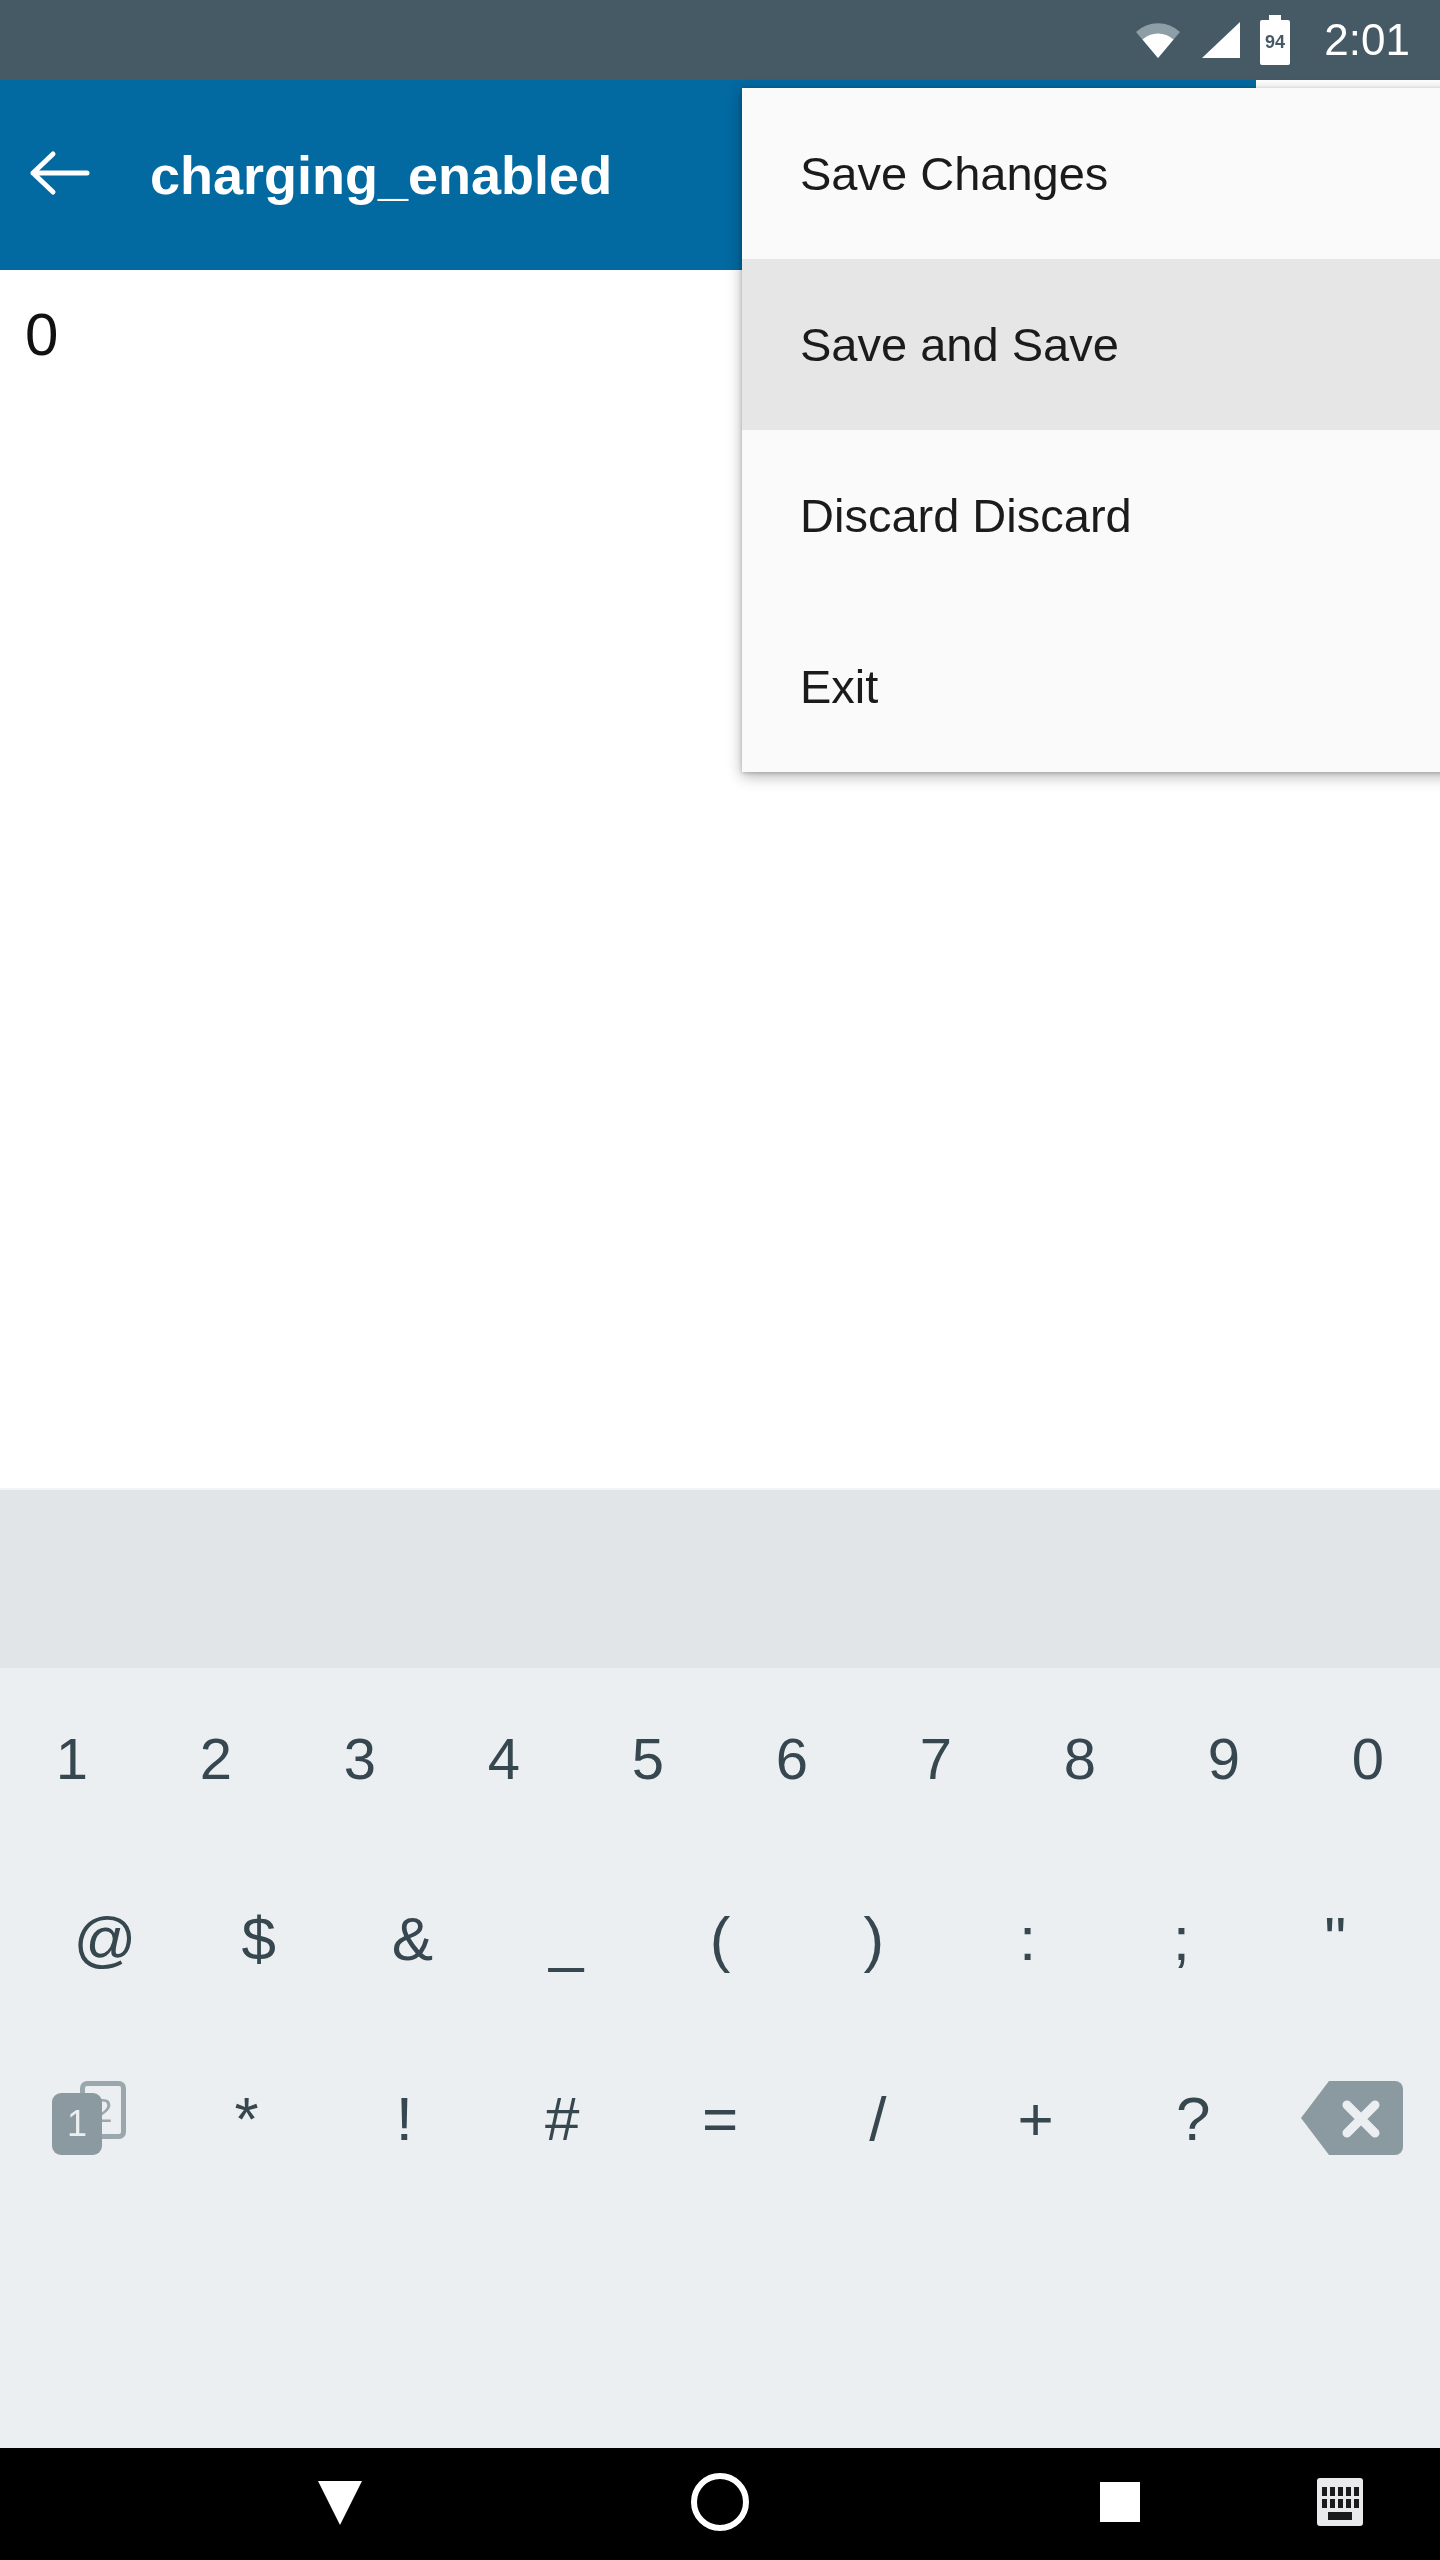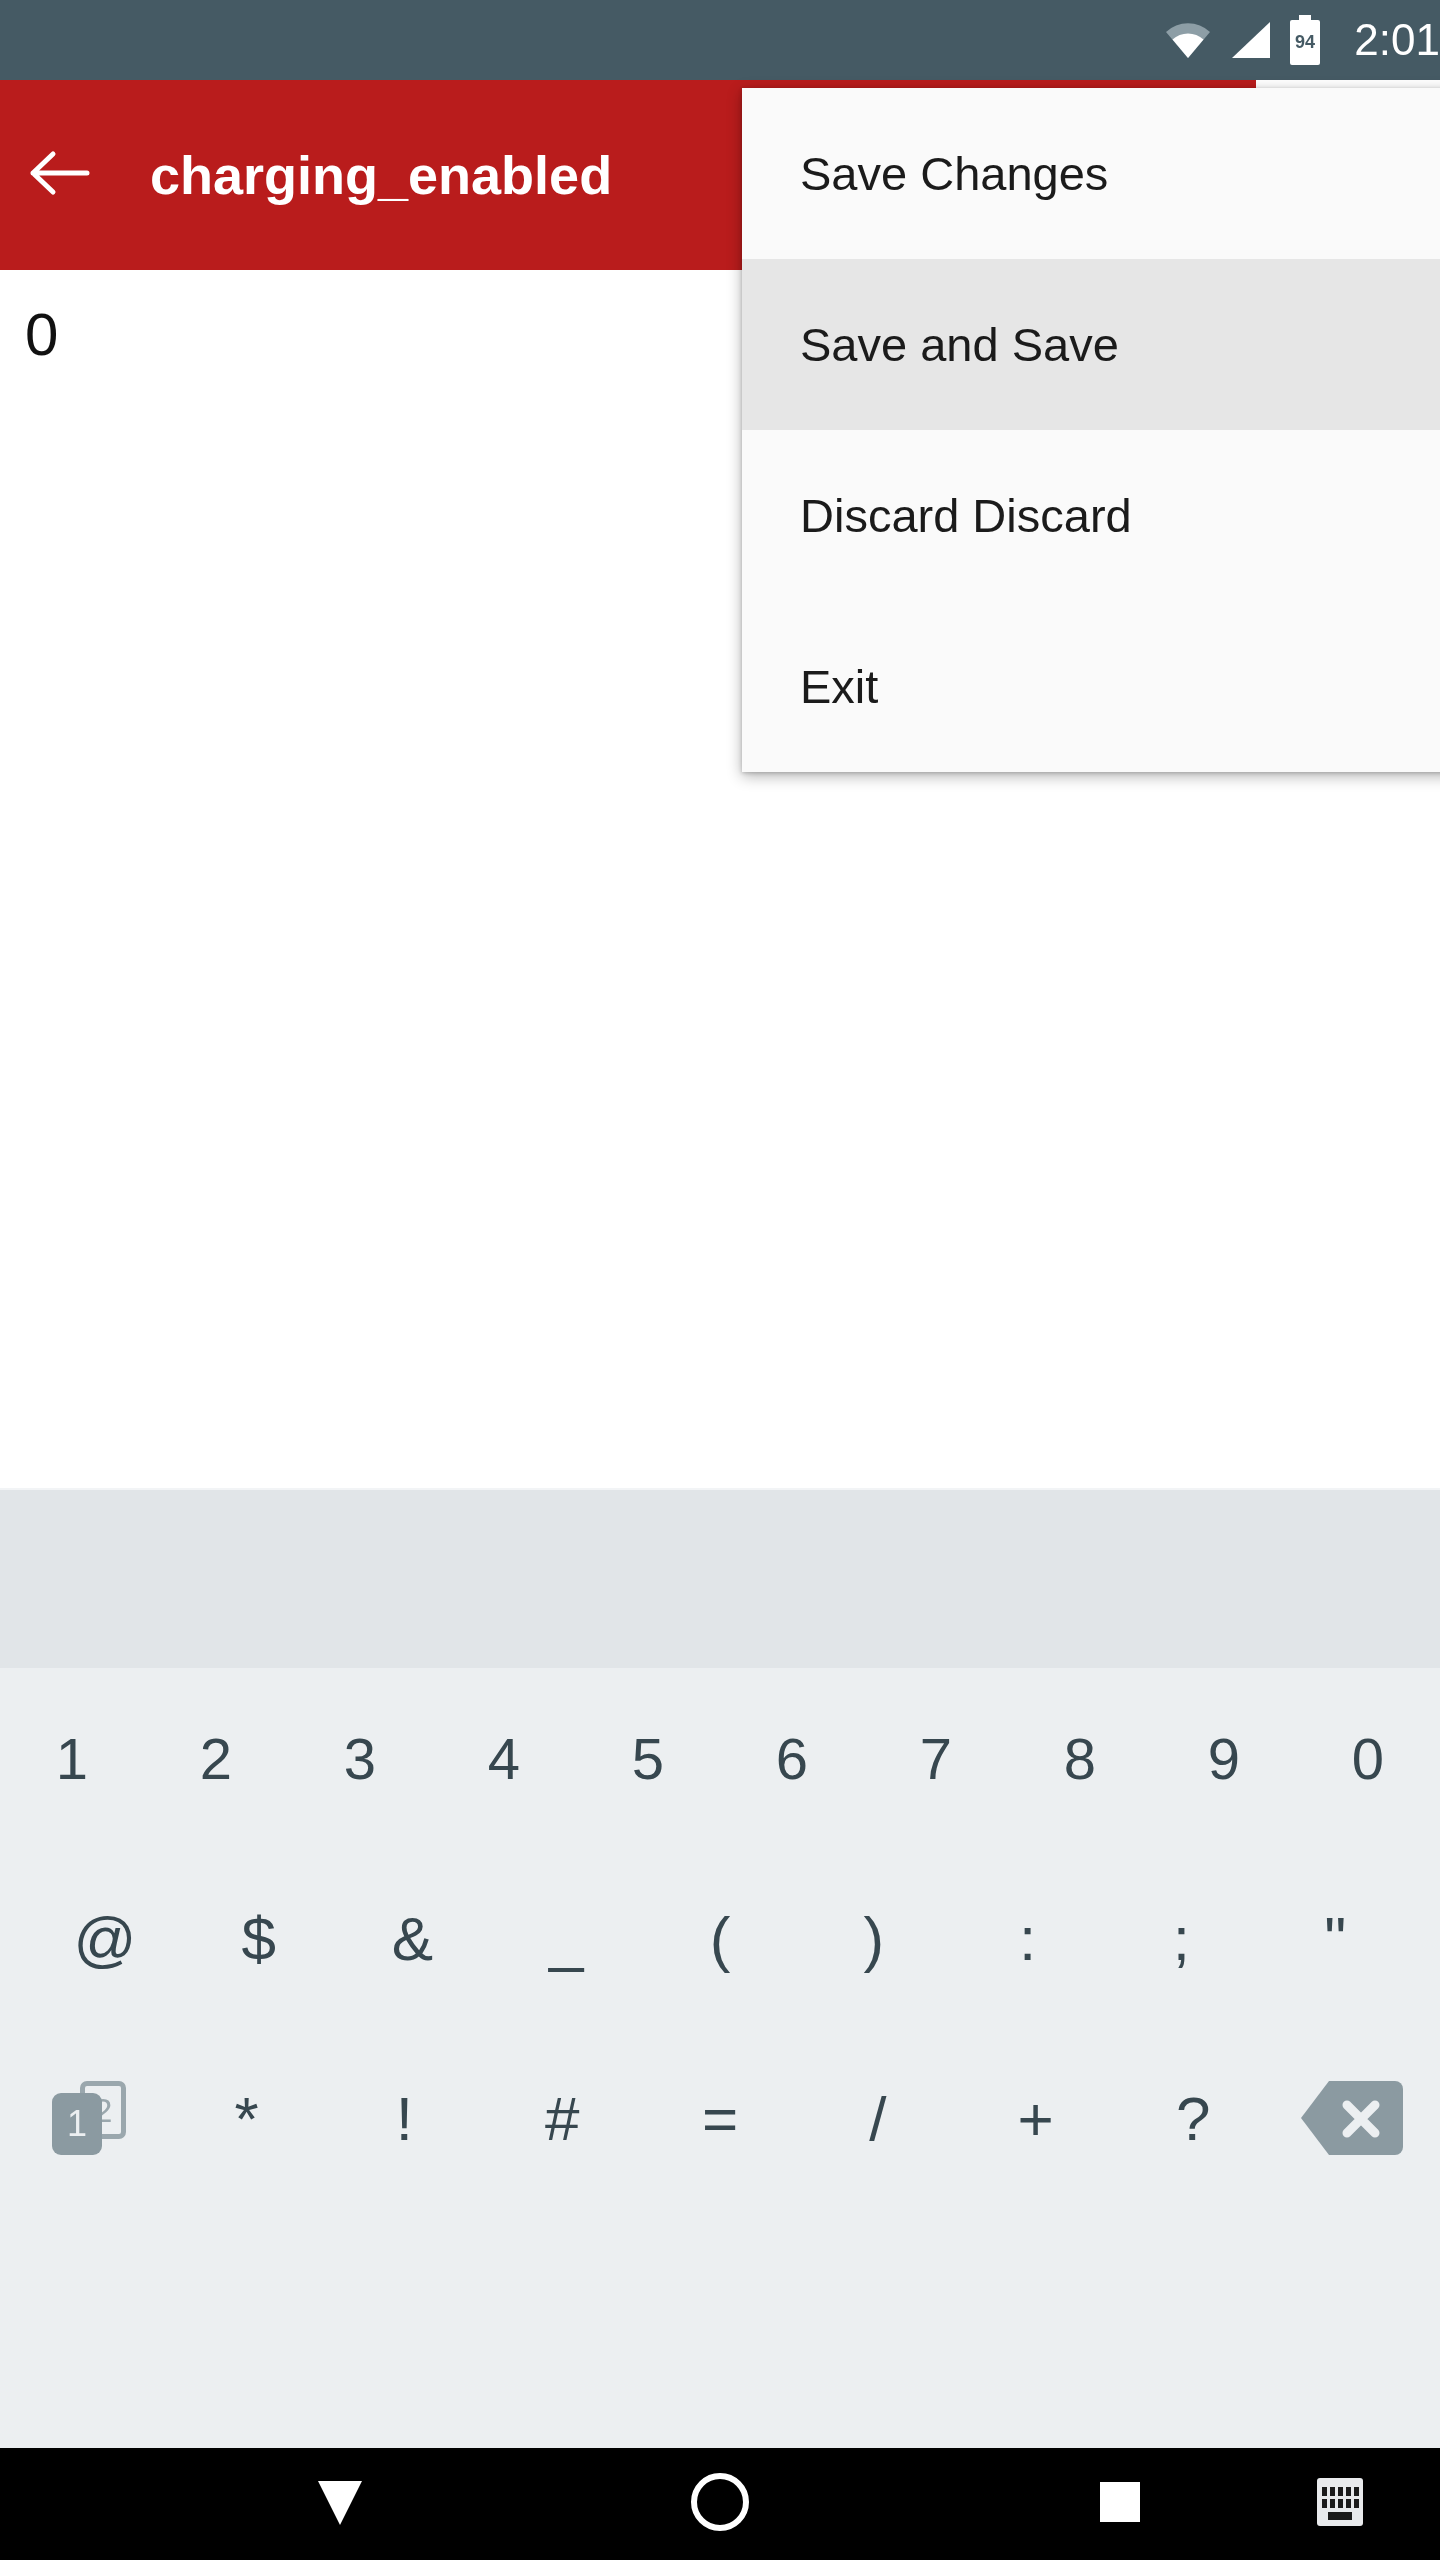--- a/index.html
+++ b/index.html
@@ -9,32 +9,32 @@
     font-family:"Liberation Sans", sans-serif;
     overflow:hidden;
   }
   #screen { position:relative; width:1440px; height:2560px; overflow:hidden; }
 
   
   .statusbar {
     position:absolute; left:0; top:0; width:1440px; height:80px;
     background:#455a64;
     display:flex; align-items:center; justify-content:flex-end;
-    gap:16px;
+    padding-right:30px; gap:16px;
   }
   .status-icon { display:flex; align-items:center; }
   .status-time {
     color:#ffffff; font-size:44px; font-weight:400;
     letter-spacing:0px; margin-left:16px;
   }
 
   
   .appbar {
     position:absolute; left:0; top:80px; width:1256px; height:190px;
-    background:#b91c1c;
+    background:#0369a1;
     display:flex; align-items:center;
   }
   .back-btn {
     width:120px; height:190px; display:flex;
     align-items:center; justify-content:center; flex:none;
   }
   .appbar-title {
     color:#ffffff; font-size:54px; font-weight:700;
     white-space:nowrap; overflow:hidden;
     margin-left:30px;

